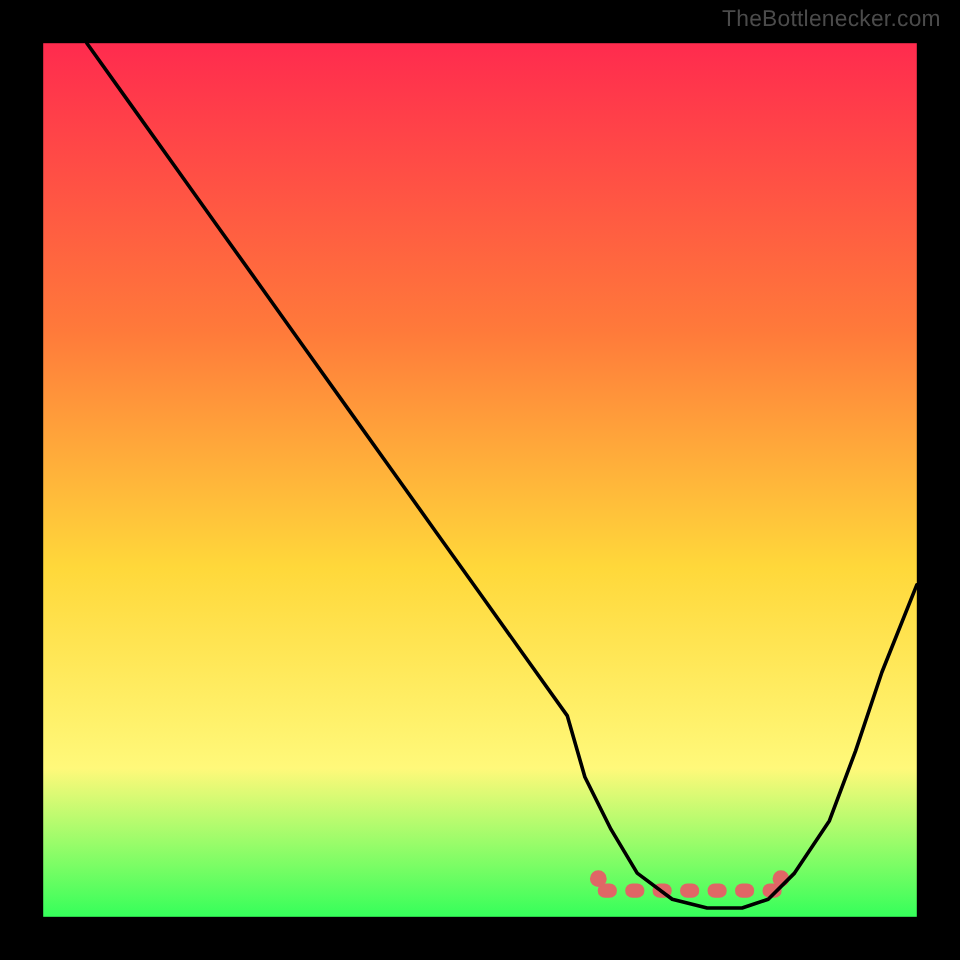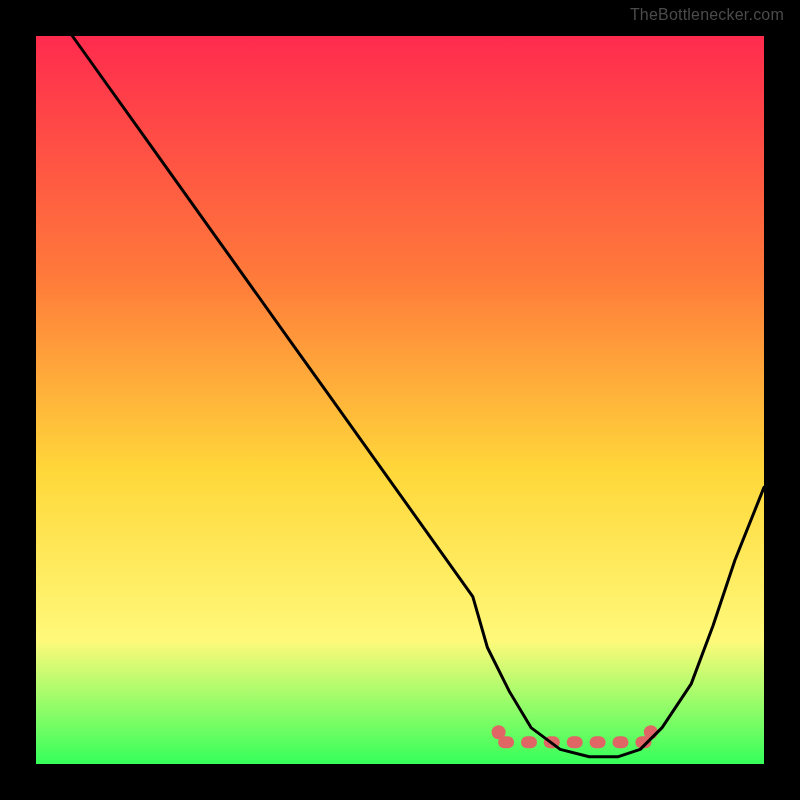--- a/index.html
+++ b/index.html
@@ -15,21 +15,21 @@
     position: relative;
     width: 800px;
     height: 800px;
     background: #000;
   }
   .watermark {
     position: absolute;
     top: 6px;
     right: 16px;
     color: #4b4b4b;
-    font-size: 16px;
+    font-size: 19px;
     font-weight: 500;
     letter-spacing: 0.2px;
     user-select: none;
   }
   svg {
     display: block;
   }
 </style>
 </head>
 <body>

